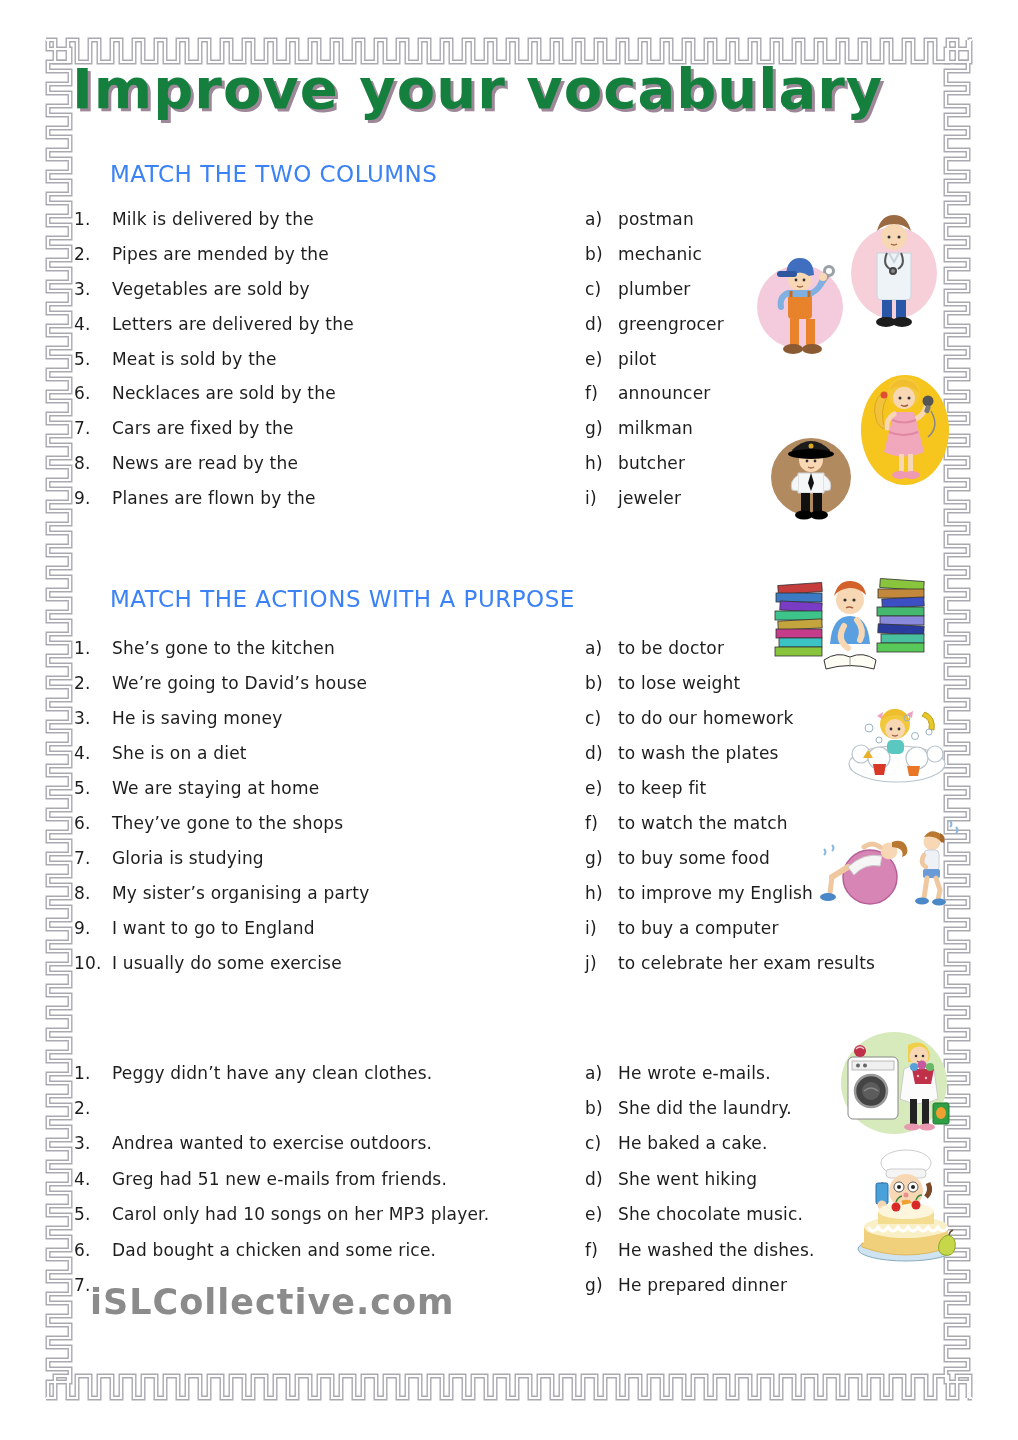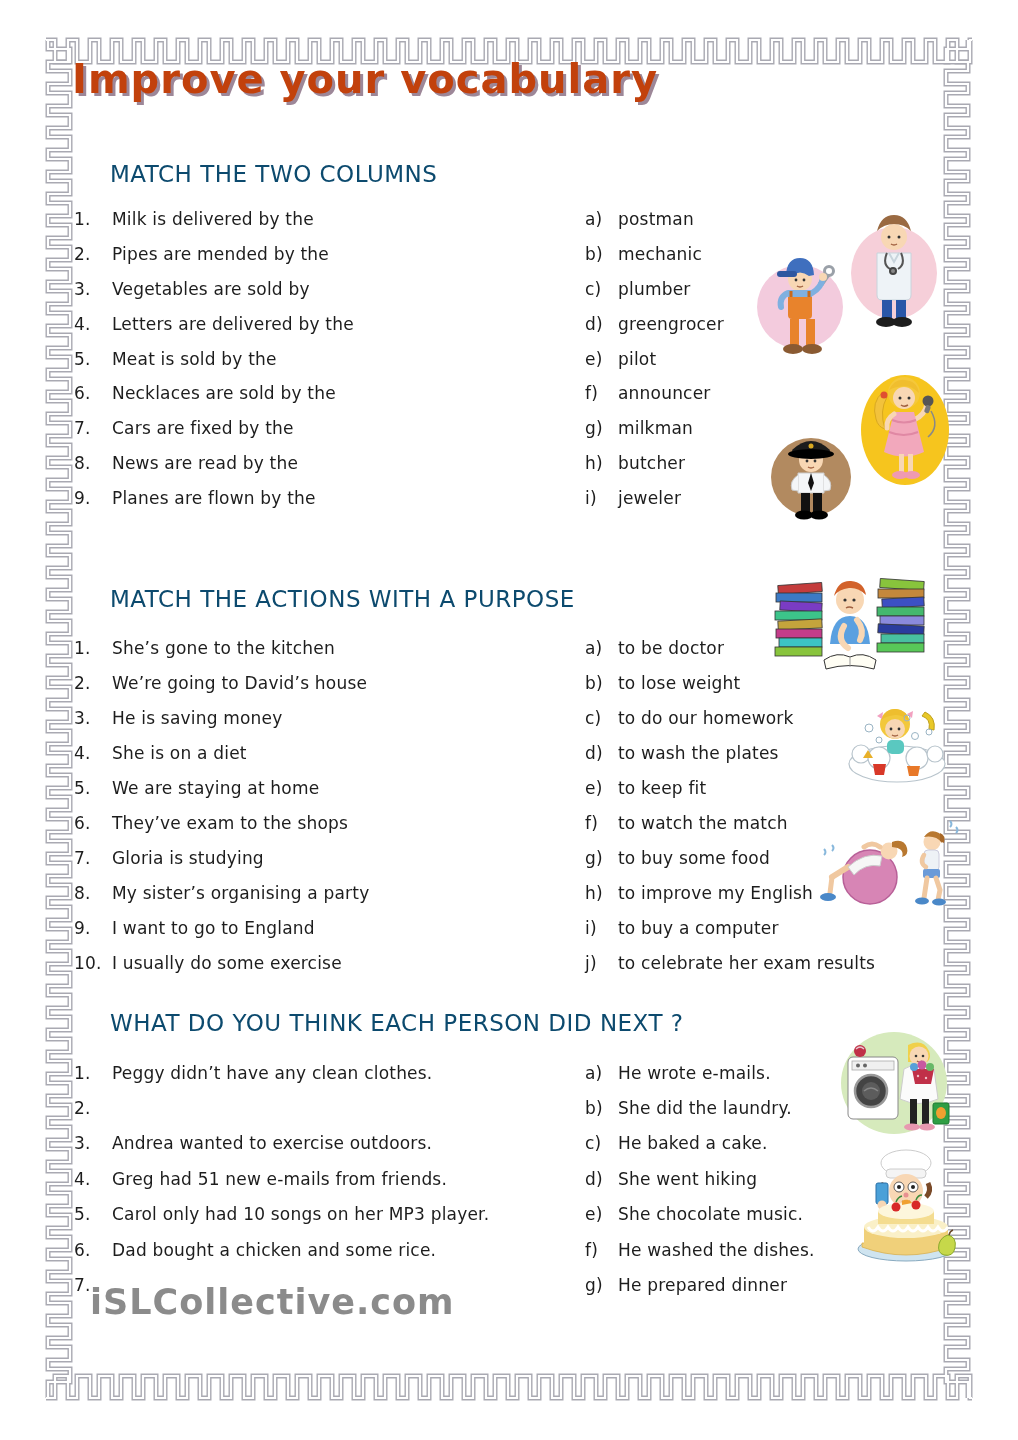--- a/index.html
+++ b/index.html
@@ -3,27 +3,27 @@
 <meta charset="utf-8">
 <style>
   html,body{margin:0;padding:0;background:#fff;}
   .page{
     position:relative;width:1018px;height:1440px;background:#ffffff;
     font-family:"DejaVu Sans",sans-serif;color:#1d1d1d;overflow:hidden;
   }
   .frame-svg{position:absolute;left:0;top:0;pointer-events:none;}
   .title{
     position:absolute;left:72px;top:56px;margin:0;
-    font-size:40px;font-weight:bold;letter-spacing:1px;
-    color:#c2410c;text-shadow:3px 3px 0 #9d8798;
+    font-size:56px;font-weight:bold;letter-spacing:1px;
+    color:#15803d;text-shadow:3px 3px 0 #9d8798;
     white-space:nowrap;
   }
   .sec-header{
     position:absolute;left:110px;margin:0;font-weight:normal;
-    font-size:23px;letter-spacing:.5px;color:#0c4a6e;white-space:nowrap;
+    font-size:23px;letter-spacing:.5px;color:#3b82f6;white-space:nowrap;
   }
   .list{position:absolute;}
   .row{display:flex;align-items:center;font-size:17px;letter-spacing:.2px;white-space:nowrap;}
   .r1{height:34.8px;} .r2{height:35px;} .r3{height:35.4px;}
   .num{width:38px;flex:none;}
   .letter{width:33px;flex:none;}
   .illus{position:absolute;}
   .watermark{
     position:absolute;left:70px;top:1282px;
     font-size:35px;font-weight:bold;letter-spacing:1px;color:#8b8b8b;margin-left:20px;
@@ -145,21 +145,21 @@
     <div class="row r2">
         <span class="num">4.</span>
         <span class="txt">She is on a diet</span>
       </div>
     <div class="row r2">
         <span class="num">5.</span>
         <span class="txt">We are staying at home</span>
       </div>
     <div class="row r2">
         <span class="num">6.</span>
-        <span class="txt">They’ve exam to the shops</span>
+        <span class="txt">They’ve gone to the shops</span>
       </div>
     <div class="row r2">
         <span class="num">7.</span>
         <span class="txt">Gloria is studying</span>
       </div>
     <div class="row r2">
         <span class="num">8.</span>
         <span class="txt">My sister’s organising a party</span>
       </div>
     <div class="row r2">
@@ -208,21 +208,20 @@
     <div class="row r2">
         <span class="letter">i)</span>
         <span class="txt">to buy a computer</span>
       </div>
     <div class="row r2">
         <span class="letter">j)</span>
         <span class="txt">to celebrate her exam results</span>
       </div>
   </div>
 
-  <h2 class="sec-header" style="top:1010px">WHAT DO YOU THINK EACH PERSON DID NEXT ?</h2>
 
   <div class="list" style="left:74px;top:1055px">
     <div class="row r3">
         <span class="num">1.</span>
         <span class="txt">Peggy didn’t have any clean clothes.</span>
       </div>
     <div class="row r3">
         <span class="num">2.</span>
       </div>
     <div class="row r3">

